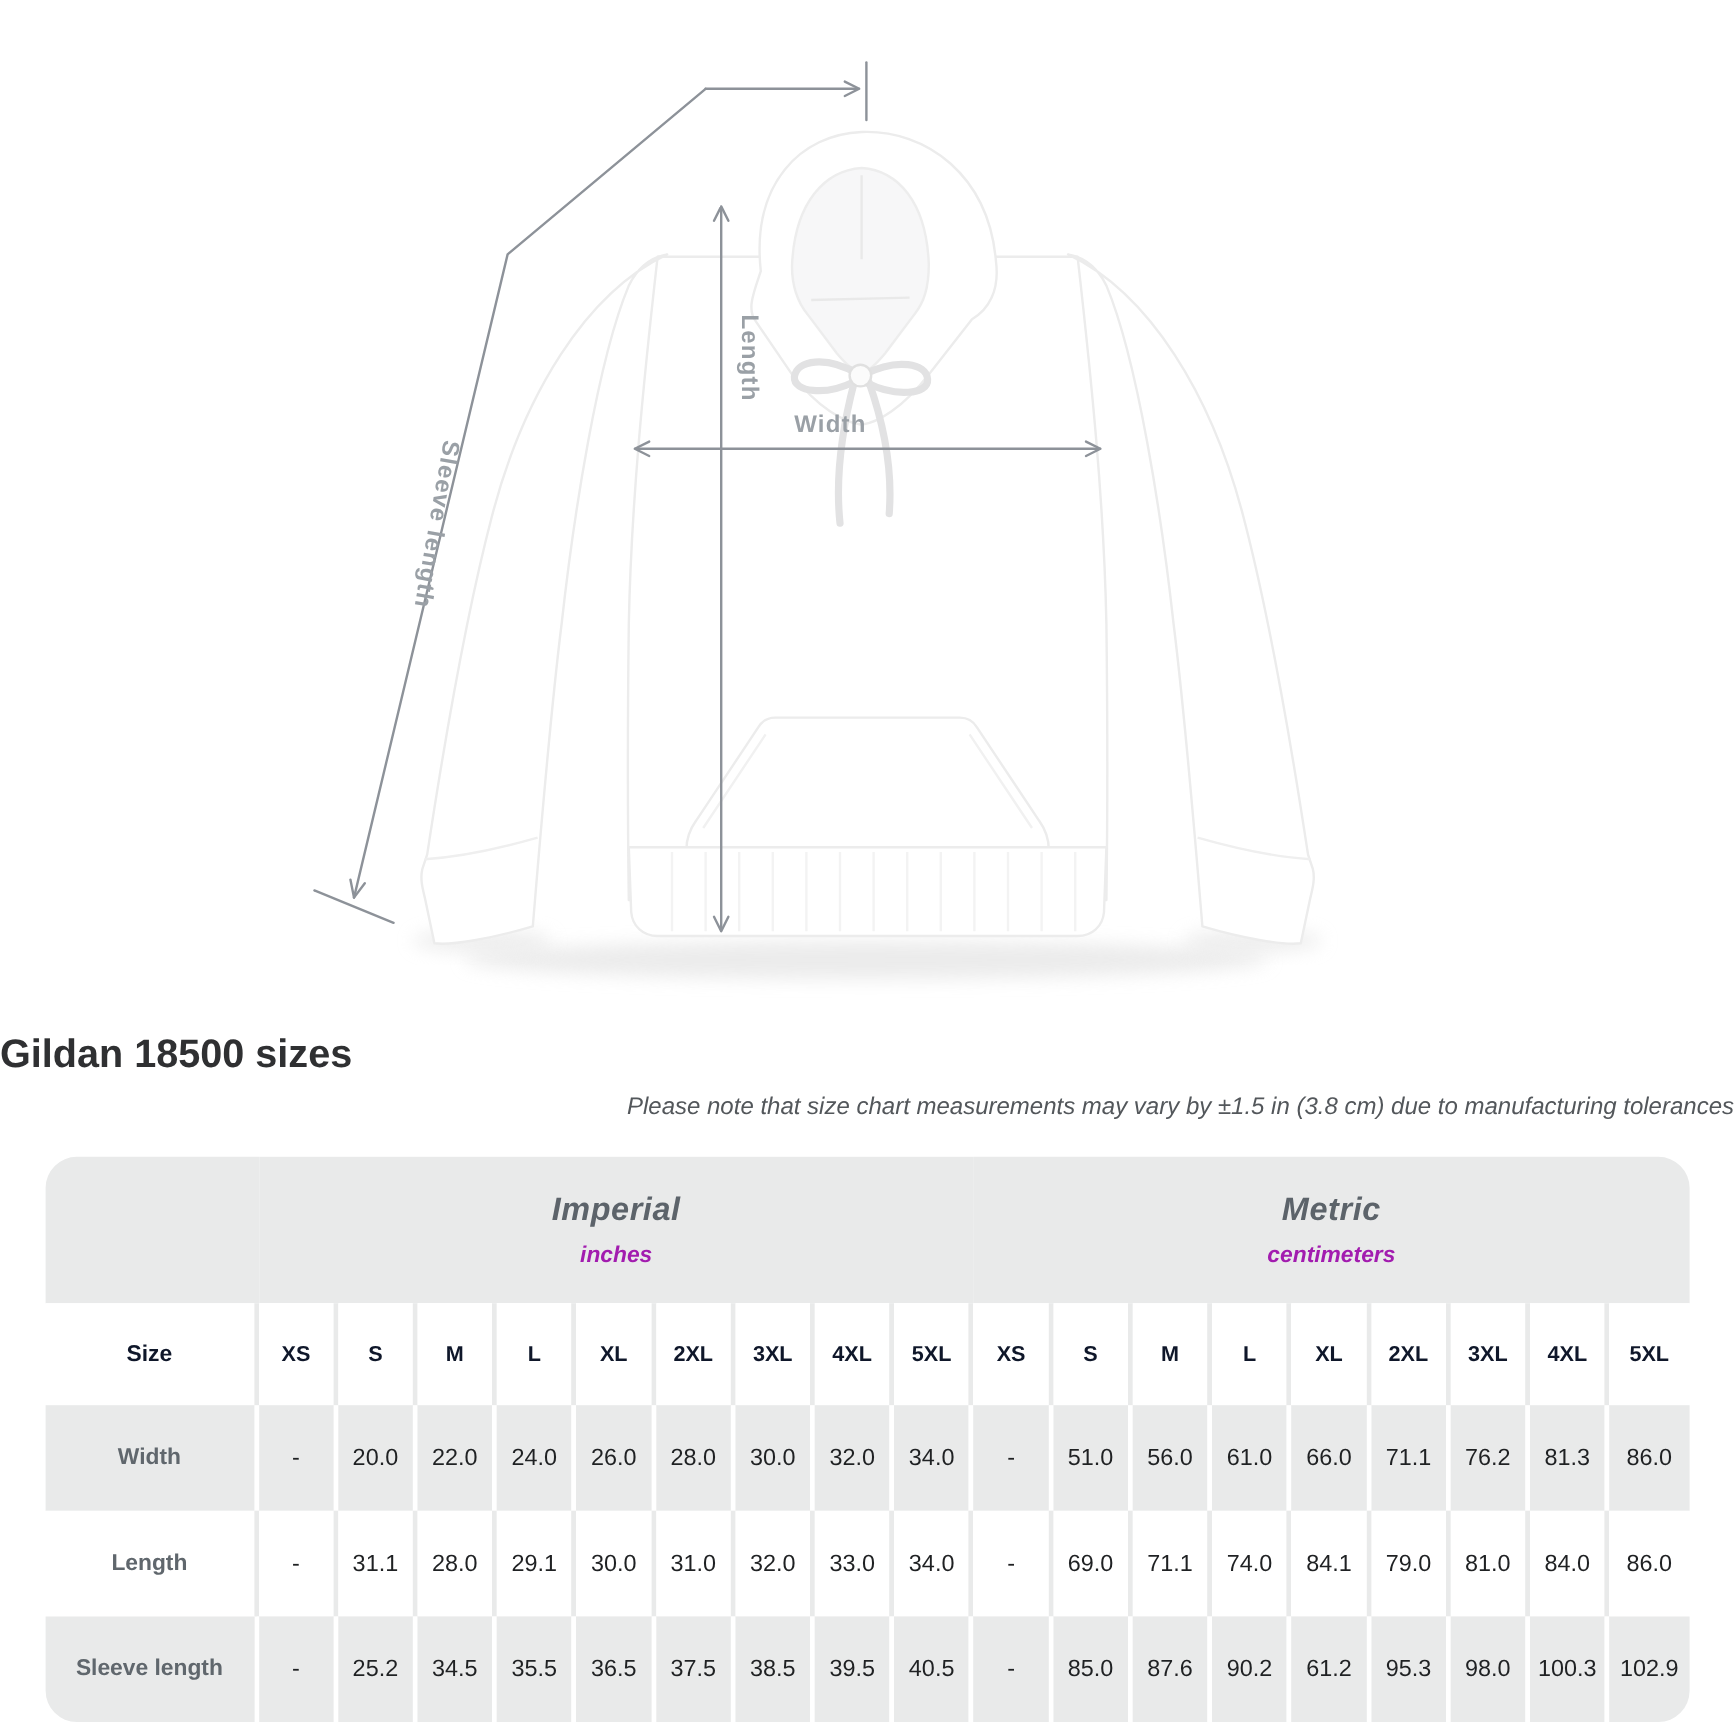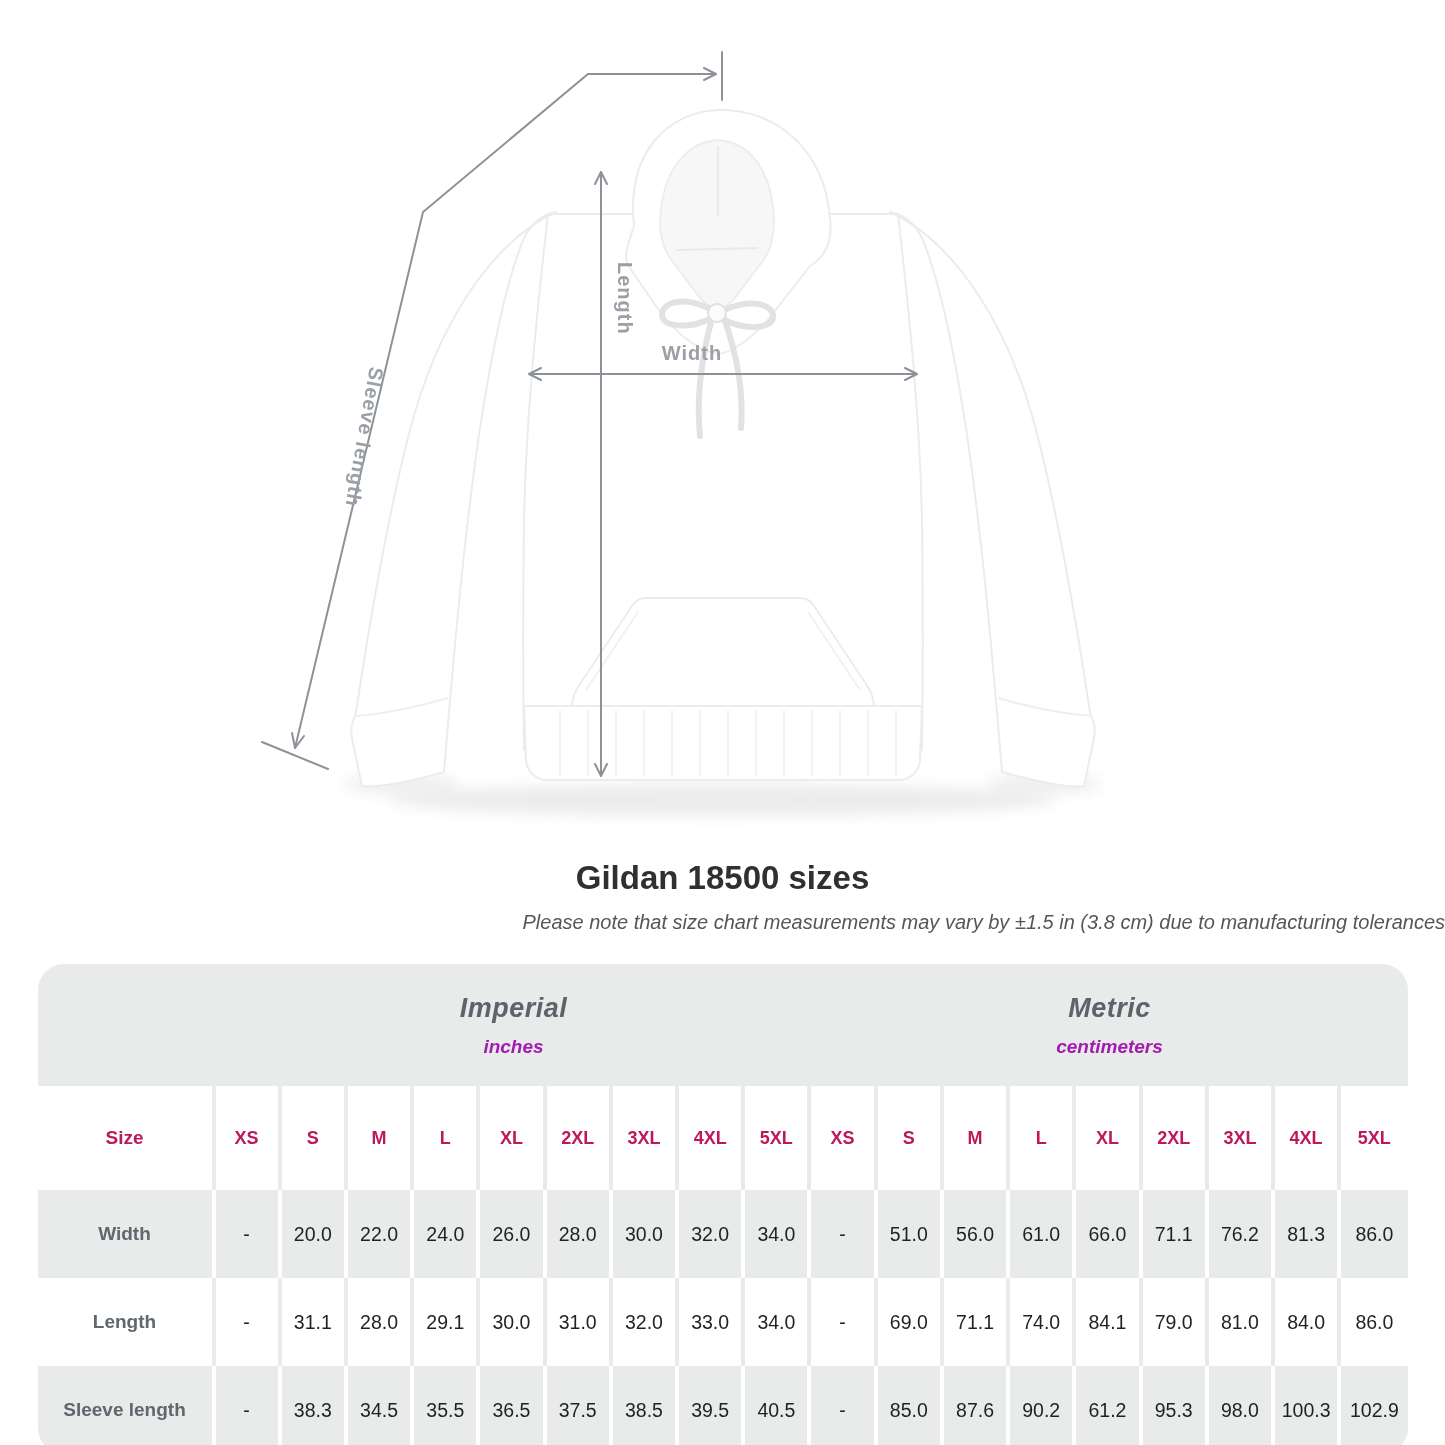--- a/index.html
+++ b/index.html
@@ -7,35 +7,35 @@
        font-family:"Liberation Sans",sans-serif;-webkit-font-smoothing:antialiased;}
   .page{width:1445px;height:1445px;background:#fff;}
 
   
   .diagram{position:relative;width:1445px;height:845px;}
   .diagram svg{display:block;}
   svg text.dim-label{font-family:"Liberation Sans",sans-serif;font-weight:bold;
        font-size:20px;fill:#9aa0a6;letter-spacing:1px;}
 
   
-  .title{margin:14px 0 0;text-align:center;font-size:33px;font-weight:bold;color:#2f3032;}
+  .title{margin:14px 0 0;text-align:left;font-size:33px;font-weight:bold;color:#2f3032;}
   .subtitle{margin:14px 0 0;text-align:right;font-style:italic;font-size:20px;color:#53575b;}
 
   
   table.size-table{width:1370px;margin:30px auto 0;border-collapse:separate;border-spacing:0;
        table-layout:fixed;}
   table.size-table th,table.size-table td{padding:0;text-align:center;vertical-align:middle;}
 
   tr.group-row th{background:#e9eaea;height:122px;border:none;}
   tr.group-row th:first-child{border-top-left-radius:26px;}
   tr.group-row th:last-child{border-top-right-radius:26px;}
   .g-title{font-style:italic;font-weight:bold;font-size:27px;color:#5c636a;letter-spacing:.5px;}
   .g-unit{font-style:italic;font-size:19px;color:#a21caf;margin-top:12px;}
 
-  tr.size-row th{background:#ffffff;height:104px;font-weight:bold;font-size:18px;color:#be185d;
+  tr.size-row th{background:#ffffff;height:85px;font-weight:bold;font-size:18px;color:#0f172a;
        border-right:4px solid #e9eaea;}
   tr.size-row th:first-child{font-size:19px;}
   tr.size-row th:last-child{border-right:none;}
 
   tr.row-gray th,tr.row-gray td{background:#e9eaea;border-right:4px solid #ffffff;height:88px;}
   tr.row-white th,tr.row-white td{background:#ffffff;border-right:4px solid #e9eaea;height:88px;}
   tr.row-gray > :last-child,tr.row-white > :last-child{border-right:none;}
   tbody tr:last-child > :first-child{border-bottom-left-radius:26px;}
   tbody tr:last-child > :last-child{border-bottom-right-radius:26px;}
 
@@ -219,21 +219,21 @@
           <td>74.0</td>
           <td>84.1</td>
           <td>79.0</td>
           <td>81.0</td>
           <td>84.0</td>
           <td>86.0</td>
         </tr>
         <tr class="row-gray">
           <th class="row-label">Sleeve length</th>
           <td>-</td>
-          <td>38.3</td>
+          <td>25.2</td>
           <td>34.5</td>
           <td>35.5</td>
           <td>36.5</td>
           <td>37.5</td>
           <td>38.5</td>
           <td>39.5</td>
           <td>40.5</td>
           <td>-</td>
           <td>85.0</td>
           <td>87.6</td>

